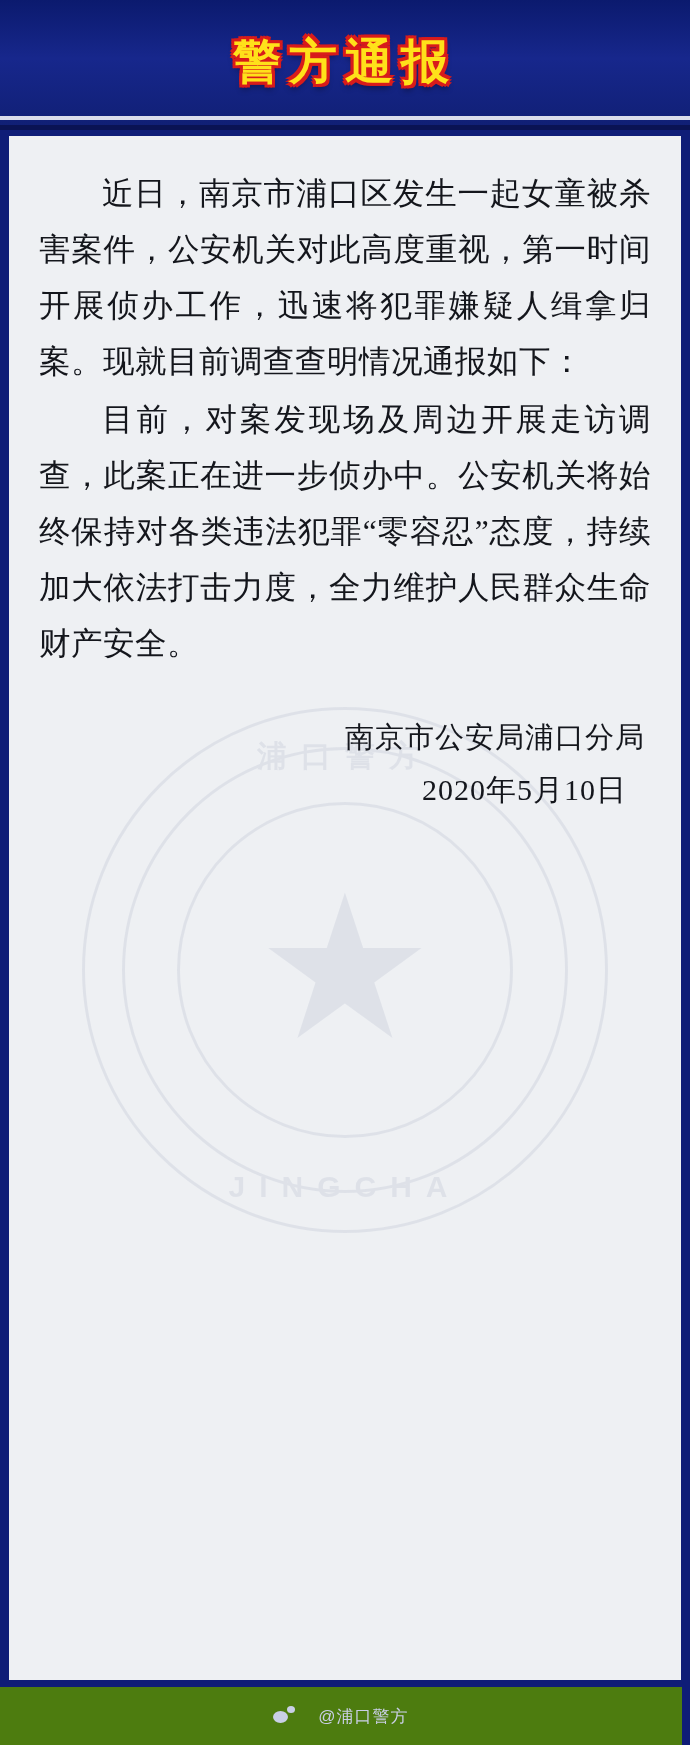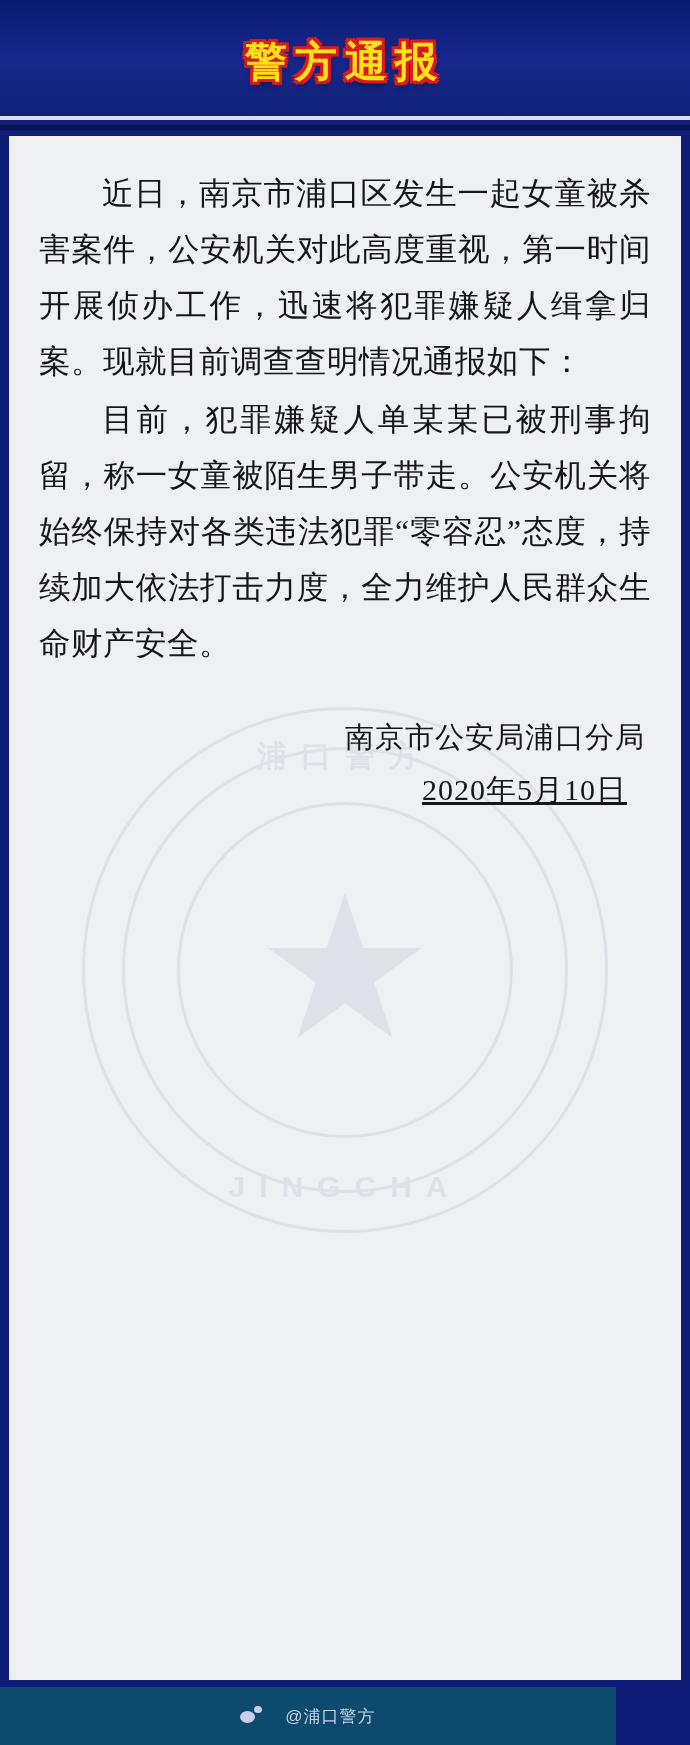--- a/index.html
+++ b/index.html
@@ -25,21 +25,21 @@
     width: 690px;
     height: 130px;
     background: linear-gradient(180deg, #0b1a6e 0%, #17278c 45%, #101f74 100%);
     display: flex;
     align-items: center;
     justify-content: center;
   }
   .header-title {
     font-family: "Liberation Sans", "DejaVu Sans", sans-serif;
     font-weight: bold;
-    font-size: 42px;
+    font-size: 48px;
     letter-spacing: 8px;
     color: #ffe11a;
     text-shadow:
       -3px -3px 0 #d81b1b,
       3px -3px 0 #d81b1b,
       -3px 3px 0 #d81b1b,
       3px 3px 0 #d81b1b,
       0px 3px 0 #d81b1b,
       3px 0px 0 #d81b1b,
       0px -3px 0 #d81b1b,
@@ -152,31 +152,30 @@
   .sign-org {
     font-size: 29px;
     line-height: 54px;
     letter-spacing: 1px;
   }
   .sign-date {
     font-size: 30px;
     line-height: 52px;
     letter-spacing: 1px;
     padding-right: 18px;
-    text-decoration: underline;
   }
 
   
   .footer {
     position: absolute;
     left: 0;
     bottom: 0;
-    width: 616px;
+    width: 682px;
     height: 58px;
-    background: #0c4a6e;
+    background: #4d7c0f;
     display: flex;
     align-items: center;
     justify-content: center;
     gap: 23px;
   }
   .weibo-icon {
     display: inline-block;
     width: 22px;
     height: 22px;
     position: relative;
@@ -213,21 +212,21 @@
         <div class="ring wm-r1"></div>
         <div class="ring wm-r2"></div>
         <div class="ring wm-r3"></div>
         <div class="wm-star">★</div>
         <div class="wm-text-top">浦口警方</div>
         <div class="wm-text-bottom">JINGCHA</div>
       </div>
 
       <div class="content">
         <p class="para">近日，南京市浦口区发生一起女童被杀害案件，公安机关对此高度重视，第一时间开展侦办工作，迅速将犯罪嫌疑人缉拿归案。现就目前调查查明情况通报如下：</p>
-        <p class="para">目前，犯罪嫌疑人单某某已被刑事拘留，称一女童被陌生男子带走。公安机关将始终保持对各类违法犯罪“零容忍”态度，持续加大依法打击力度，全力维护人民群众生命财产安全。</p>
+        <p class="para">目前，对案发现场及周边开展走访调查，此案正在进一步侦办中。公安机关将始终保持对各类违法犯罪“零容忍”态度，持续加大依法打击力度，全力维护人民群众生命财产安全。</p>
 
         <div class="signature">
           <div class="sign-org">南京市公安局浦口分局</div>
           <div class="sign-date">2020年5月10日</div>
         </div>
       </div>
 
     </div>
   </div>
 

